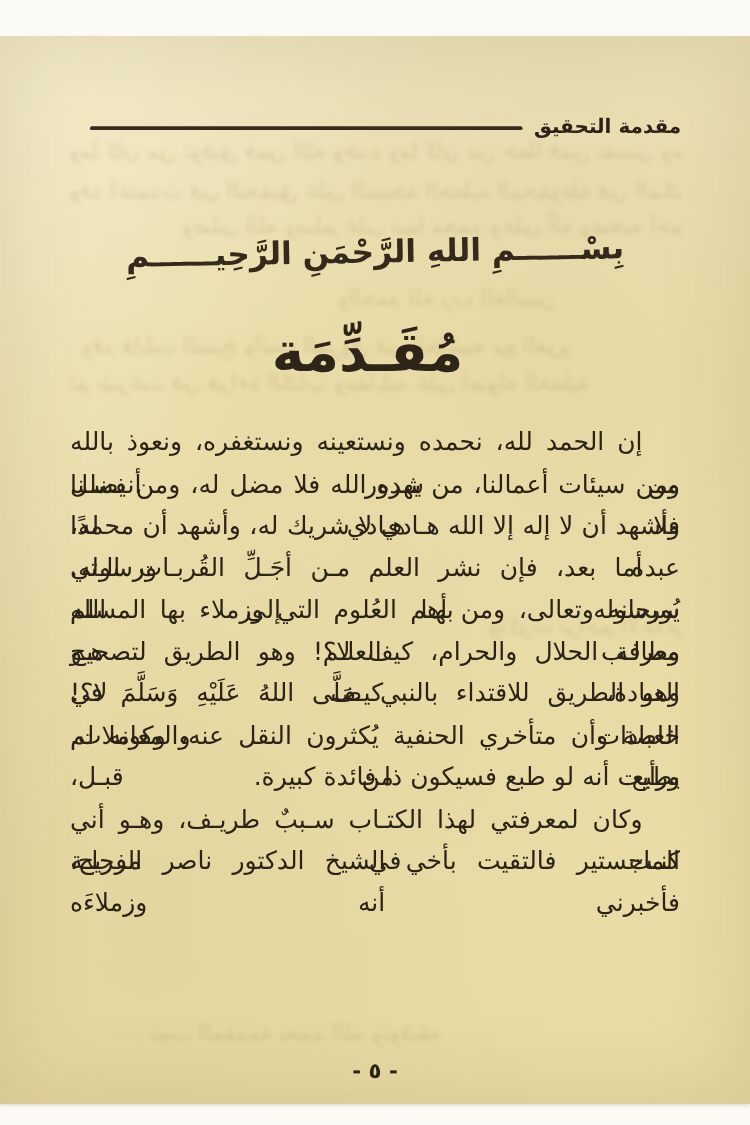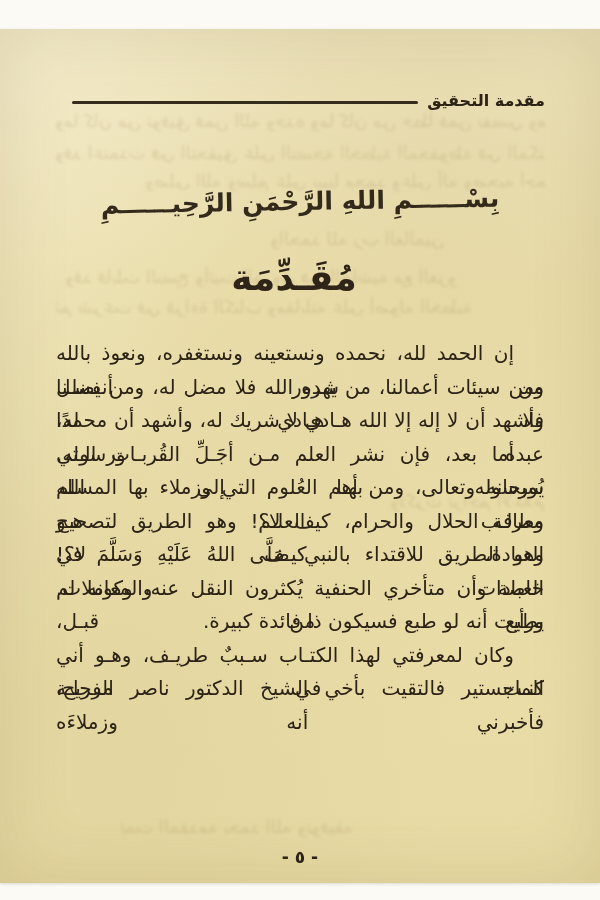--- a/index.html
+++ b/index.html
@@ -57,21 +57,21 @@
     font-size: 25px;
     font-weight: bold;
     color: #332a1b;
     transform: rotate(-1deg);
   }
   
   .section-heading {
     position: absolute;
     top: 228px; left: 0; right: 12px;
     text-align: center;
-    font-size: 36px;
+    font-size: 44px;
     font-weight: bold;
     color: #2e2518;
   }
   
   .body-text {
     position: absolute;
     top: 308px; right: 56px; left: 56px;
     font-size: 20px;
     line-height: 33.5px;
     color: #2c2317;

